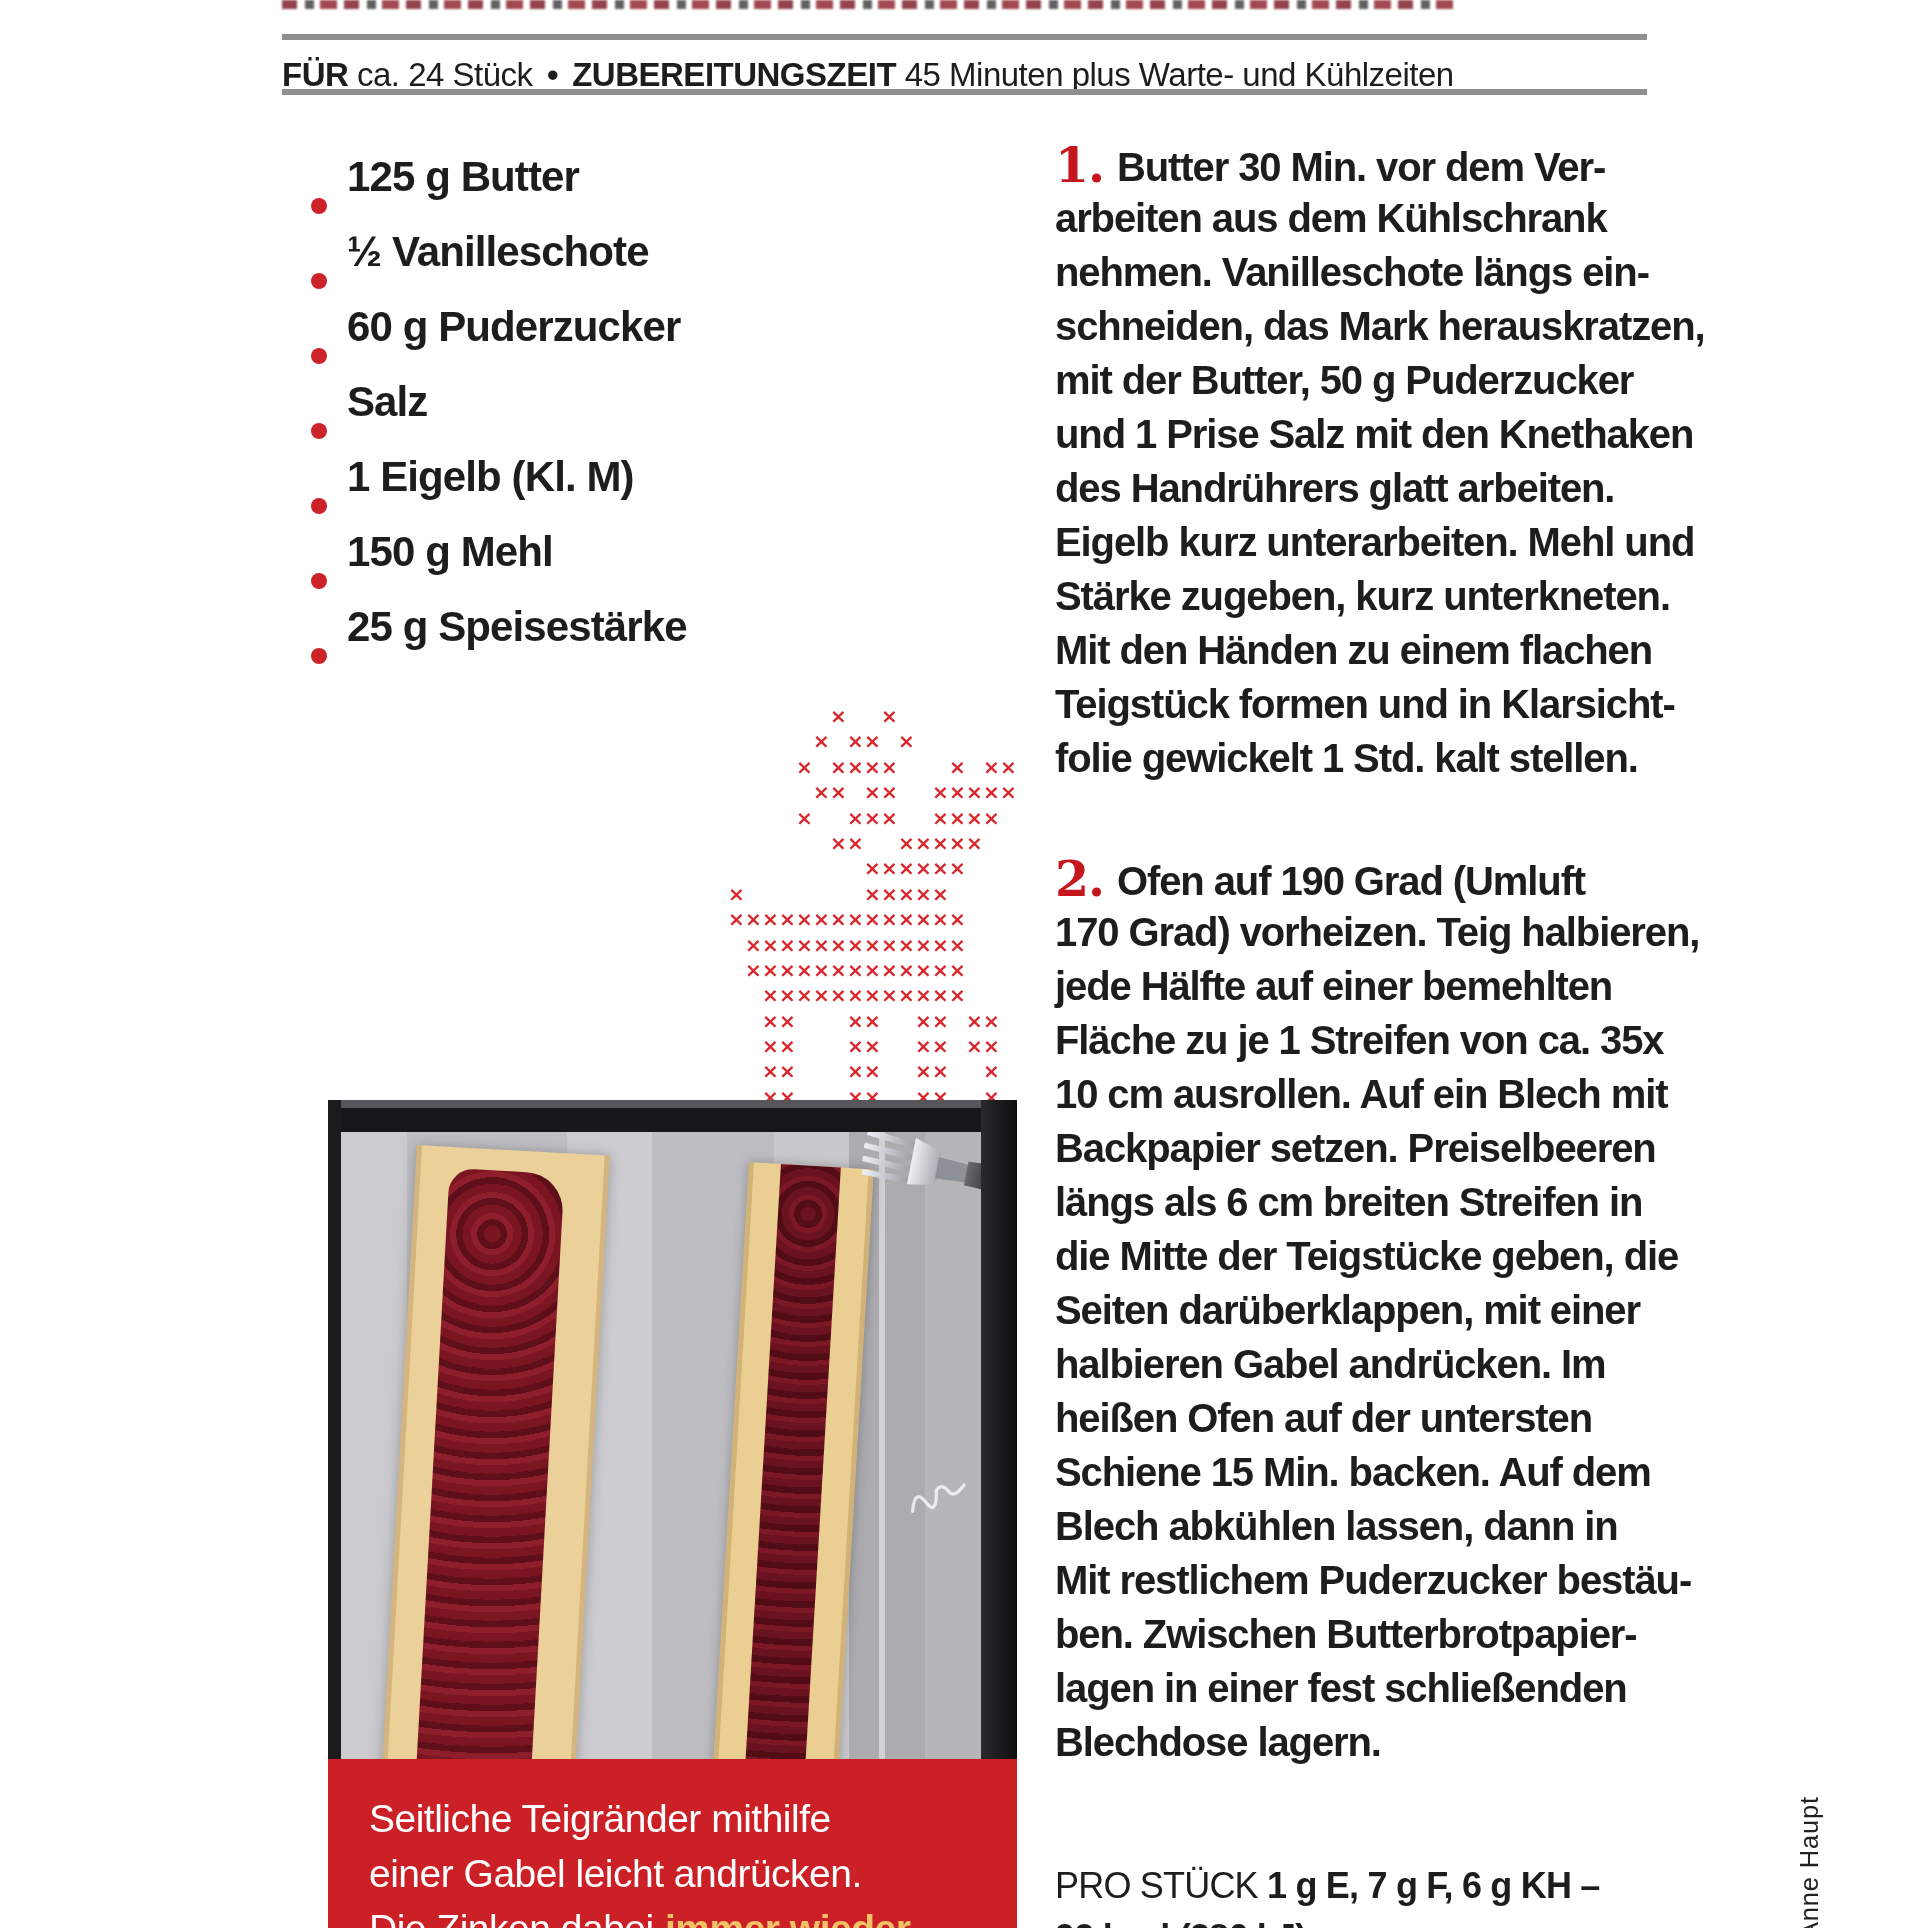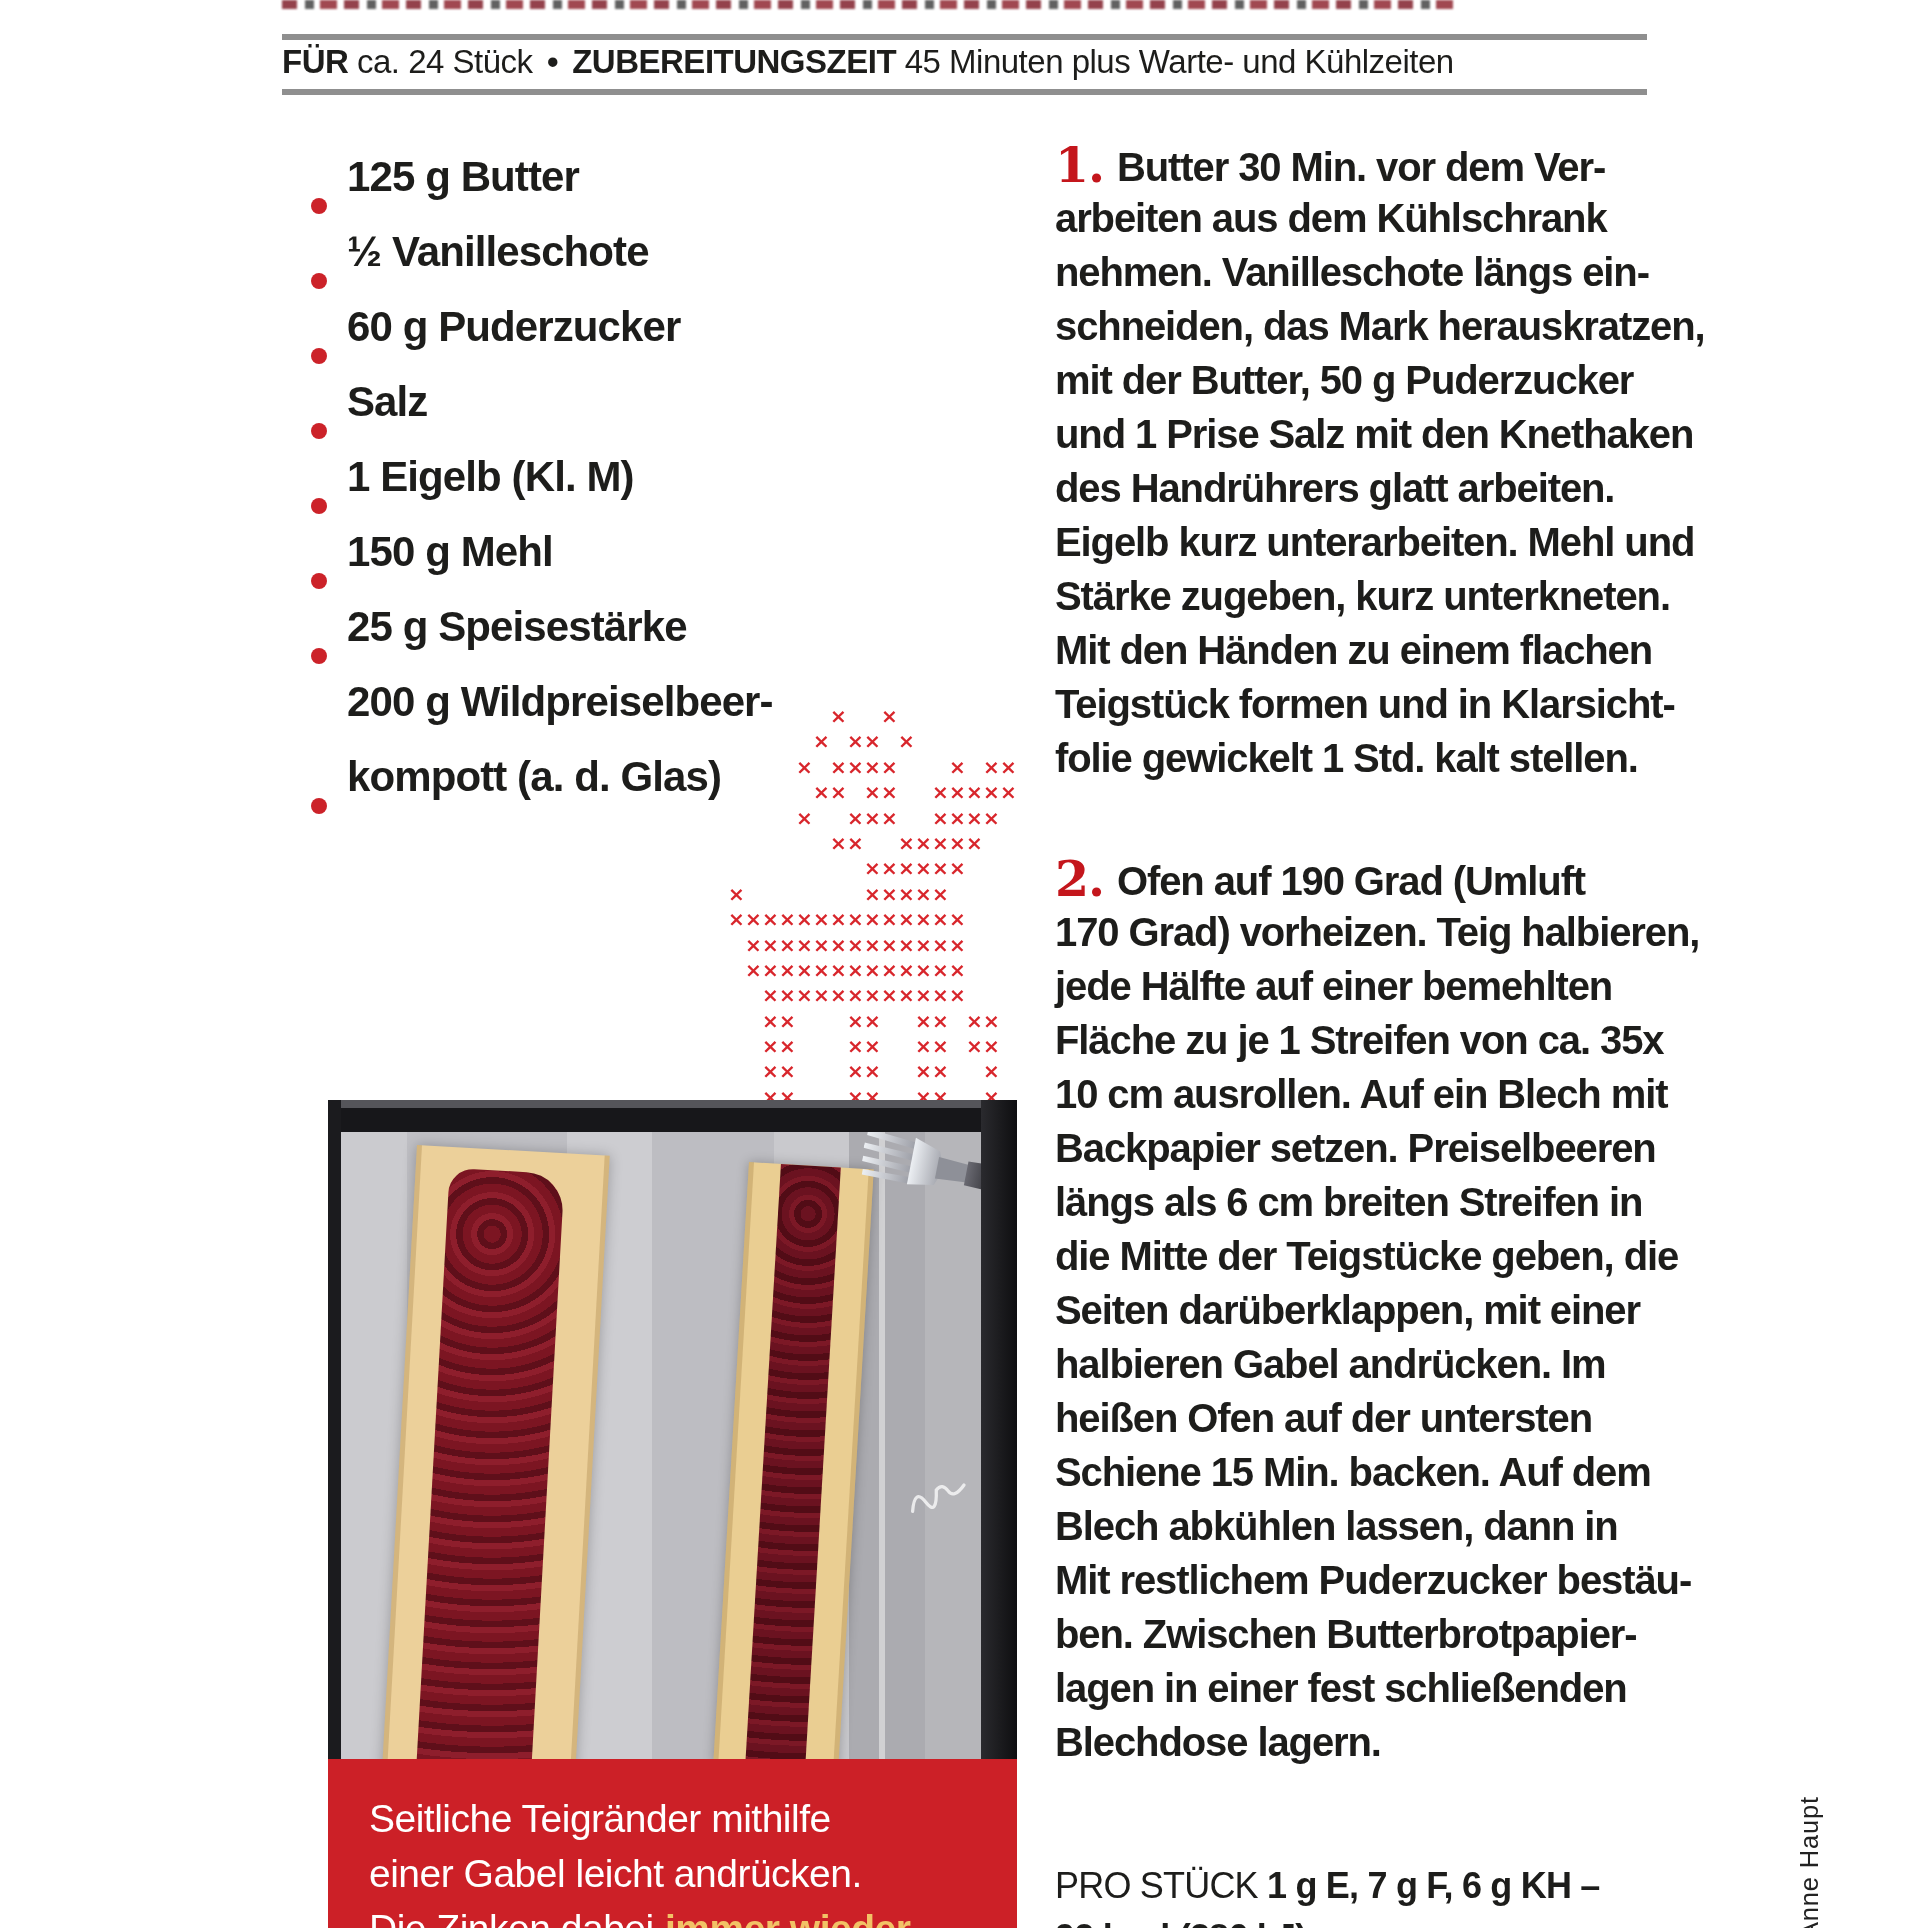--- a/index.html
+++ b/index.html
@@ -11,21 +11,21 @@
   .title-cutoff{left:282px;top:0;width:1177px;height:8.5px;opacity:.8;filter:blur(1.1px);
     background:repeating-linear-gradient(90deg,
       #7a1420 0 15px, transparent 15px 22.6px,
       #3a3a3a 22.6px 32px, transparent 32px 38px,
       #8a1b26 38px 55px, transparent 55px 62px);}
 
   
   .rule{left:282px;width:1365px;height:5.6px;background:#8f8f8f;}
   .rule-top{top:34px;}
   .rule-bottom{top:89px;}
-  .meta{left:282px;top:43px;width:1365px;font-size:33px;letter-spacing:-0.5px;white-space:nowrap;}
+  .meta{left:282px;top:56px;width:1365px;font-size:33px;letter-spacing:-0.5px;white-space:nowrap;}
   .meta .b{font-weight:bold;}
   .meta .dot{font-weight:bold;margin:0 5.6px;}
 
   
   .ingredients{left:311px;top:139px;width:527px;margin:0;padding:0;list-style:none;}
   .ingredients li{display:flex;margin:0;align-items:flex-end;}
   .ingredients .bullet{width:16px;height:16px;border-radius:50%;background:#cc2229;
      flex:0 0 16px;margin:30px 20px 0 0;}
   .ingredients .ilines{font-weight:bold;font-size:42px;letter-spacing:-0.9px;}
   .ingredients .iline{height:75px;line-height:75px;white-space:nowrap;}
@@ -137,27 +137,20 @@
     <li>
       <span class="bullet"></span>
       <div class="ilines">
         <div class="iline">150 g Mehl</div>
       </div>
     </li>
     <li>
       <span class="bullet"></span>
       <div class="ilines">
         <div class="iline">25 g Speisestärke</div>
-      </div>
-    </li>
-    <li>
-      <span class="bullet"></span>
-      <div class="ilines">
-        <div class="iline">200 g Wildpreiselbeer-</div>
-        <div class="iline">kompott (a. d. Glas)</div>
       </div>
     </li>
   </ul>
 
 <div class="abs deer" id="deer">
     <div class="drow"><span class="cell"></span><span class="cell"></span><span class="cell"></span><span class="cell"></span><span class="cell"></span><span class="cell"></span><span class="cell">×</span><span class="cell"></span><span class="cell"></span><span class="cell">×</span><span class="cell"></span><span class="cell"></span><span class="cell"></span><span class="cell"></span><span class="cell"></span><span class="cell"></span><span class="cell"></span><span class="cell"></span></div>
     <div class="drow"><span class="cell"></span><span class="cell"></span><span class="cell"></span><span class="cell"></span><span class="cell"></span><span class="cell">×</span><span class="cell"></span><span class="cell">×</span><span class="cell">×</span><span class="cell"></span><span class="cell">×</span><span class="cell"></span><span class="cell"></span><span class="cell"></span><span class="cell"></span><span class="cell"></span><span class="cell"></span><span class="cell"></span></div>
     <div class="drow"><span class="cell"></span><span class="cell"></span><span class="cell"></span><span class="cell"></span><span class="cell">×</span><span class="cell"></span><span class="cell">×</span><span class="cell">×</span><span class="cell">×</span><span class="cell">×</span><span class="cell"></span><span class="cell"></span><span class="cell"></span><span class="cell">×</span><span class="cell"></span><span class="cell">×</span><span class="cell">×</span><span class="cell"></span></div>
     <div class="drow"><span class="cell"></span><span class="cell"></span><span class="cell"></span><span class="cell"></span><span class="cell"></span><span class="cell">×</span><span class="cell">×</span><span class="cell"></span><span class="cell">×</span><span class="cell">×</span><span class="cell"></span><span class="cell"></span><span class="cell">×</span><span class="cell">×</span><span class="cell">×</span><span class="cell">×</span><span class="cell">×</span><span class="cell"></span></div>
     <div class="drow"><span class="cell"></span><span class="cell"></span><span class="cell"></span><span class="cell"></span><span class="cell">×</span><span class="cell"></span><span class="cell"></span><span class="cell">×</span><span class="cell">×</span><span class="cell">×</span><span class="cell"></span><span class="cell"></span><span class="cell">×</span><span class="cell">×</span><span class="cell">×</span><span class="cell">×</span><span class="cell"></span><span class="cell"></span></div>

